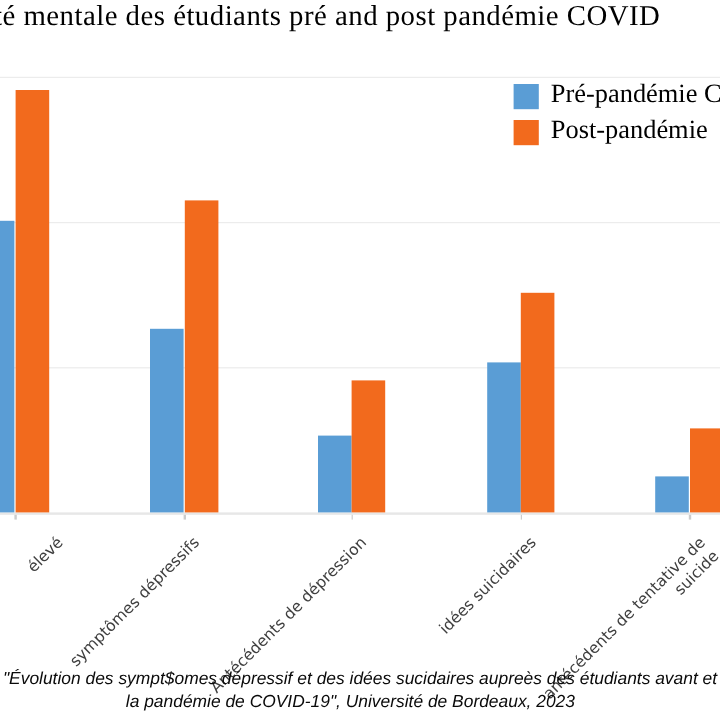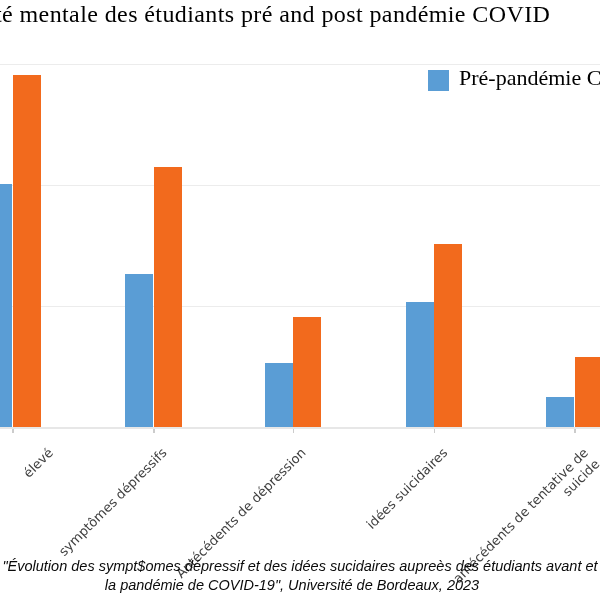--- a/index.html
+++ b/index.html
@@ -72,18 +72,22 @@
       <div class="x-tick" style="left: 574px;"></div>
       <div class="xlabel" style="right: 19px; top: 445px;">antécédents de tentative de
 suicide</div>
     </div>
 
   <div class="legend">
     <div class="legend-item">
       <span class="swatch" style="background: rgb(90, 157, 213);"></span>
       <span class="legend-label">Pré-pandémie C</span>
     </div>
+    <div class="legend-item">
+      <span class="swatch" style="background: rgb(242, 106, 29);"></span>
+      <span class="legend-label">Post-pandémie</span>
+    </div>
   </div>
 
   <div class="caption-line caption-1">"Évolution des sympt$omes dépressif et des idées sucidaires aupreès des étudiants avant et</div>
   <div class="caption-line caption-2">la pandémie de COVID-19", Université de Bordeaux, 2023</div>
 
 </div>
 
 </body></html>

